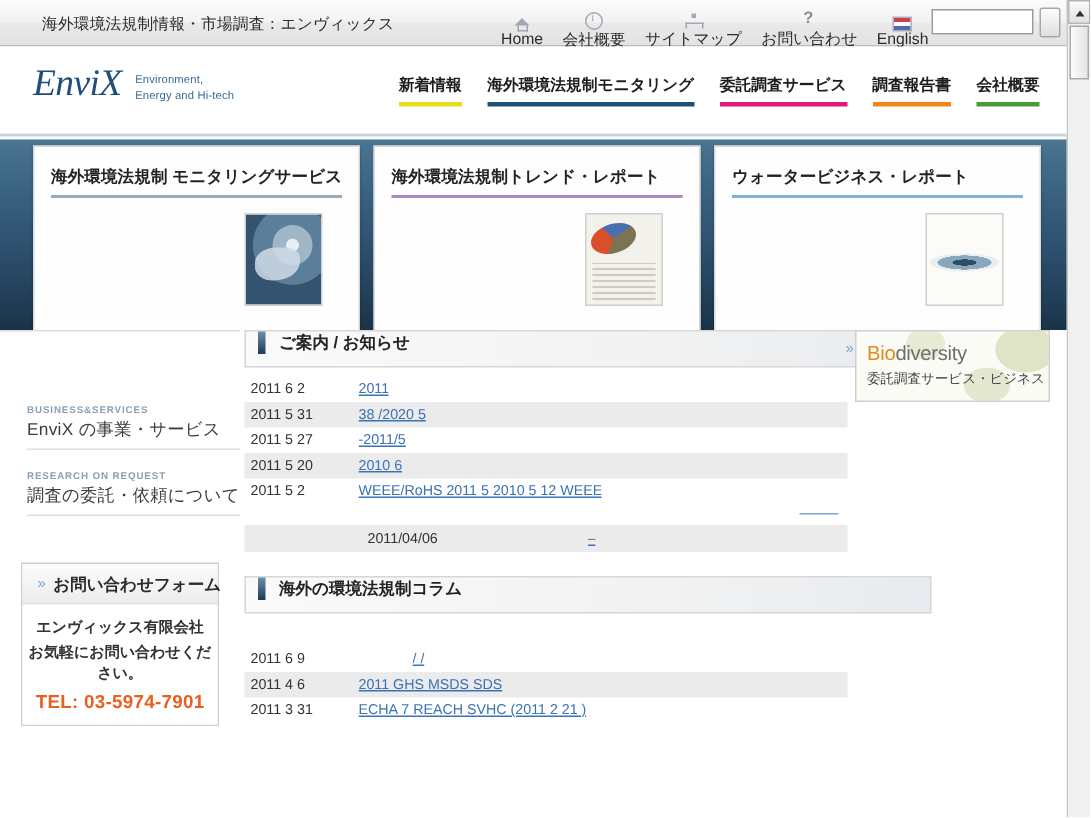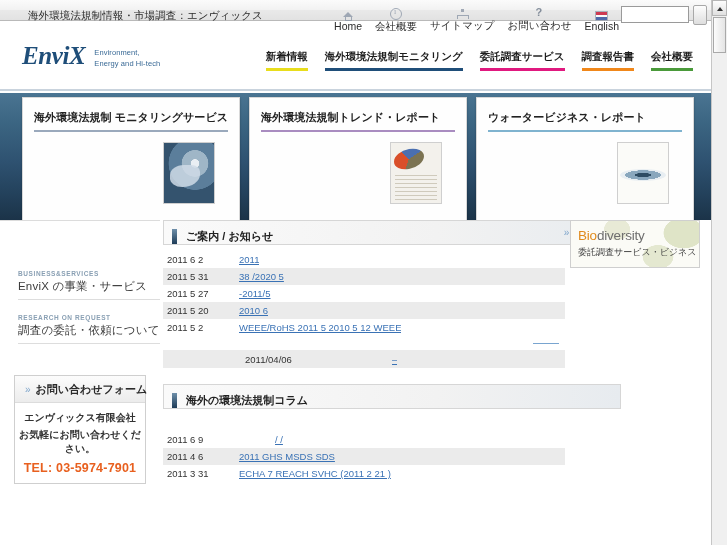--- a/index.html
+++ b/index.html
@@ -6,21 +6,21 @@
   body{
     width:727px;height:545px;overflow:hidden;
     background:#ffffff;
     font-family:"Liberation Sans","DejaVu Sans",sans-serif;
     font-size:11px;color:#333;
   }
   .page{position:relative;width:727px;height:545px;overflow:hidden;background:#fff;}
 
   
   .topbar{
-    position:absolute;left:0;top:0;width:711px;height:21px;
+    position:absolute;left:0;top:0;width:711px;height:31px;
     background:linear-gradient(to bottom,#fbfbfb 0%,#f2f2f2 48%,#e9e9e9 52%,#e2e2e2 100%);
     border-bottom:1px solid #b9b9b9;
     box-sizing:border-box;
   }
   .topbar-title{
     position:absolute;left:28px;top:9px;
     font-size:10.5px;color:#2b2b2b;letter-spacing:.1px;white-space:nowrap;
   }
   .topnav{position:absolute;right:92px;top:8px;display:flex;align-items:center;gap:13px;}
   .topnav-item{display:flex;align-items:center;gap:0;white-space:nowrap;cursor:pointer;flex-direction:column;}
@@ -65,21 +65,21 @@
   }
 
   
   .site-head{
     position:absolute;left:0;top:31px;width:711px;height:60px;
     background:#ffffff;border-bottom:2px solid #c9d3dd;box-sizing:border-box;
   }
   .logo{position:absolute;left:22px;top:12px;display:flex;align-items:flex-start;gap:9px;}
   .logo-main{
     font-family:"Liberation Serif","DejaVu Serif",serif;
-    font-style:italic;font-weight:bold;font-size:25px;color:#1f4e79;
+    font-style:italic;font-weight:normal;font-size:25px;color:#1f4e79;
     line-height:1;letter-spacing:-.4px;
   }
   .logo-tag{font-size:7.5px;color:#3a6a96;line-height:1.5;padding-top:4px;letter-spacing:.1px;}
 
   .mainnav{position:absolute;right:18px;top:19px;display:flex;align-items:flex-start;gap:17px;}
   .nav-item{cursor:pointer;text-align:center;padding-bottom:4px;}
   .nav-label{font-size:10.5px;color:#1d1d1d;white-space:nowrap;display:block;font-weight:bold;}
   .nav-underline{display:block;height:3px;margin-top:4px;}
 
   
@@ -141,21 +141,21 @@
   .contact-body{padding:8px 4px 8px;text-align:center;background:#fff;}
   .cb-line1{font-size:10px;font-weight:bold;color:#333;}
   .cb-line2{font-size:10px;font-weight:bold;color:#333;margin-top:3px;}
   .cb-tel{font-size:12.5px;font-weight:bold;color:#e8601f;margin-top:5px;letter-spacing:.2px;}
 
   
   .main{position:absolute;left:163px;top:0;width:402px;}
   .sec-head{
     position:relative;height:25px;width:458px;
     background:linear-gradient(to right,#fafafa 0%,#f2f2f2 60%,#e7ebef 100%);
-    border:1px solid #d6d6d6;box-sizing:border-box;display:flex;align-items:flex-end;
+    border:1px solid #d6d6d6;box-sizing:border-box;display:flex;align-items:flex-start;
   }
   .sec-bar{width:5px;height:15px;background:linear-gradient(to bottom,#6e8faa,#1d3b57);margin-left:8px;}
   .sec-title{font-size:11px;font-weight:bold;color:#222;margin-left:9px;white-space:nowrap;}
   .view-all{position:absolute;right:9px;top:6px;display:flex;align-items:center;gap:4px;cursor:pointer;}
   .view-all-label{font-size:10px;font-weight:bold;color:#2d5d8e;}
 
   .news-list{width:402px;margin-top:6px;}
   .news-row{display:flex;align-items:center;height:17px;padding:0 4px;box-sizing:border-box;}
   .news-row.alt{background:#ebebeb;}
   .news-date{width:72px;font-size:9.5px;color:#333;white-space:nowrap;flex:none;}

